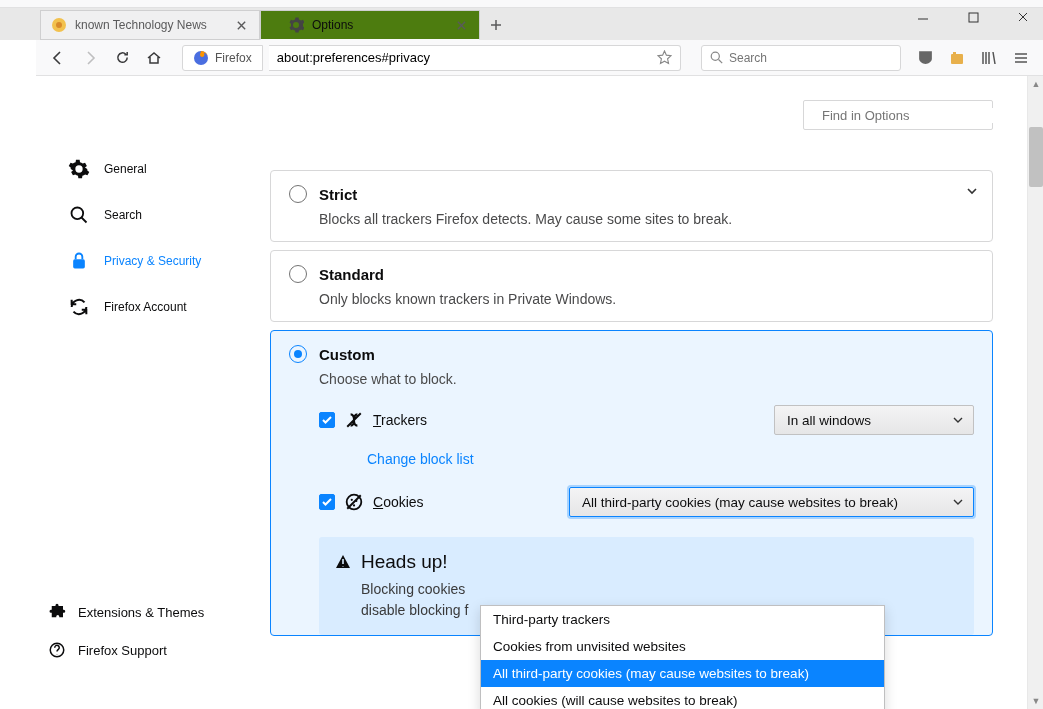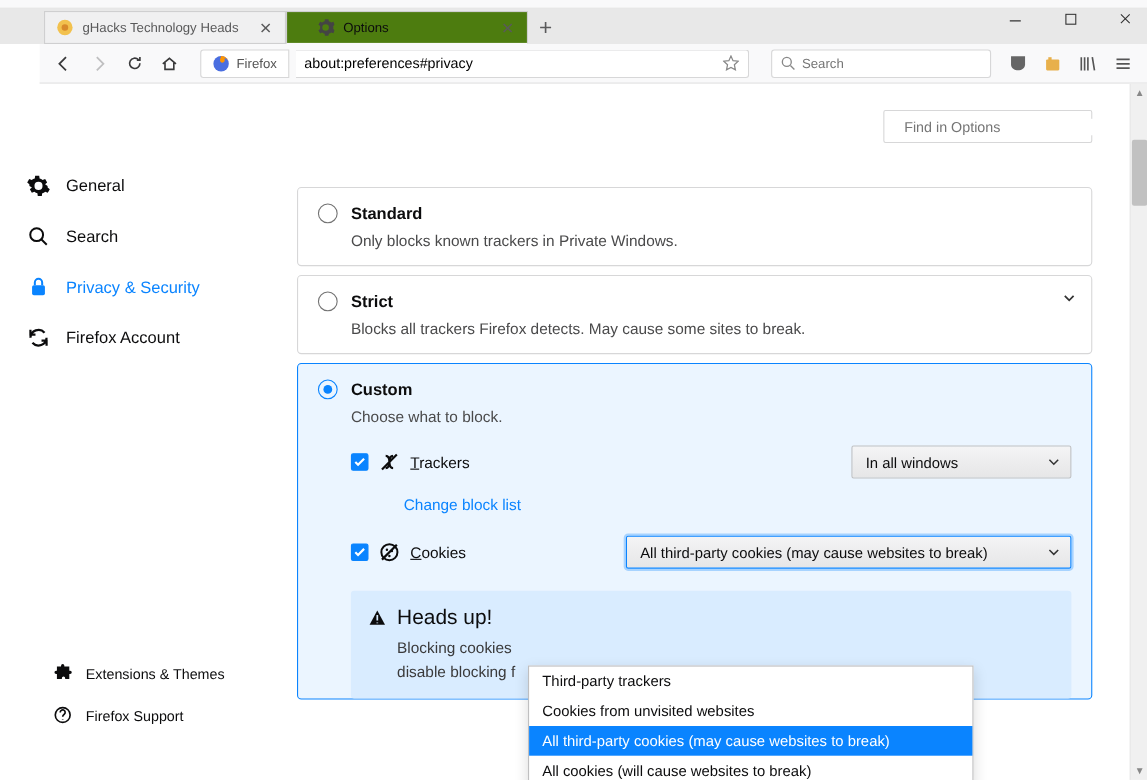--- a/index.html
+++ b/index.html
@@ -32,21 +32,21 @@
 .toolbar-right { display: flex; align-items: center; gap: 4px; margin-left: 6px; }
 
 
 .prefs { display: flex; height: calc(709px - 76px); position: relative; }
 .scrollbar { position: absolute; right: 0; top: 0; width: 16px; height: 100%; background: #f0f0f0; border-left: 1px solid #e8e8e8; }
 .scrollbar-thumb { width: 14px; margin: 1px; height: 60px; background: #c1c1c1; border-radius: 2px; position: absolute; top: 50px; }
 .scrollbar-arrow { position: absolute; left: 0; width: 16px; height: 16px; display: flex; align-items: center; justify-content: center; color: #888; font-size: 9px; }
 
 
 .sidebar { width: 260px; padding: 70px 0 20px 0; display: flex; flex-direction: column; }
-.cat { display: flex; align-items: center; gap: 14px; padding: 12px 20px 12px 24px; font-size: 15px; color: #0c0c0d; cursor: default; }
+.cat { display: flex; align-items: center; gap: 14px; padding: 12px 20px 12px 68px; font-size: 12px; color: #0c0c0d; cursor: default; }
 .cat.selected { color: #0a84ff; }
 .cat .icon { width: 22px; height: 22px; display: flex; align-items: center; justify-content: center; }
 .sidebar-bottom { margin-top: auto; padding: 0 0 20px 0; }
 .sidebar-bottom .cat { font-size: 13px; padding: 10px 20px 10px 48px; gap: 12px; }
 .sidebar-bottom .cat .icon { width: 18px; height: 18px; }
 
 
 .main { flex: 1; padding: 24px 50px 20px 10px; overflow: hidden; }
 .find-options { float: right; width: 190px; height: 30px; border: 1px solid #d7d7d8; display: flex; align-items: center; padding: 0 10px; gap: 8px; color: #737373; font-size: 13px; border-radius: 2px; }
 .find-options input { border: none; outline: none; flex: 1; font-size: 13px; }
@@ -88,21 +88,21 @@
 <div class="titlebar"></div>
 
 <div class="tabstrip">
   <div class="tab">
     <span class="favicon">
       <svg viewBox="0 0 16 16">
           <circle cx="8" cy="8" r="7" fill="#f2c14e"></circle>
           <circle cx="8" cy="8" r="3" fill="#d88a2b"></circle>
         </svg>
     </span>
-    <span class="label">gHacks Technology Heads</span>
+    <span class="label">known Technology News</span>
     <span class="close">
       <svg viewBox="0 0 12 12" width="11" height="11">
           <path d="M2 2l8 8M10 2l-8 8" stroke="currentColor" stroke-width="1.5"></path>
         </svg>
     </span>
   </div>
   <div class="tab active">
     <span class="favicon">
       <svg viewBox="0 0 16 16" width="16" height="16">
           <path fill="#444" d="M8 5a3 3 0 100 6 3 3 0 000-6zm7 3c0 .5 0 .9-.1 1.3l1.6 1.3-1.5 2.6-1.9-.7c-.7.5-1.4.9-2.2 1.1l-.3 2H7.4l-.3-2c-.8-.2-1.5-.6-2.2-1.1l-1.9.7-1.5-2.6 1.6-1.3C3 8.9 3 8.5 3 8s0-.9.1-1.3L1.5 5.4 3 2.8l1.9.7c.7-.5 1.4-.9 2.2-1.1l.3-2h3.2l.3 2c.8.2 1.5.6 2.2 1.1l1.9-.7 1.5 2.6-1.6 1.3c.1.4.1.8.1 1.3z"></path>
@@ -275,36 +275,36 @@
           <path d="M10.5 10.5L15 15" stroke="#888" stroke-width="1.3"></path>
         </svg>
       <input placeholder="Find in Options" style="">
     </div>
 
     <div class="panel">
 
       <div class="card">
         <div class="card-header">
           <div class="radio"></div>
-          <div class="card-title">Standard</div>
-        </div>
-        <div class="card-desc">Only blocks known trackers in Private Windows.</div>
-      </div>
-
-      <div class="card">
-        <div class="card-header">
-          <div class="radio"></div>
           <div class="card-title">Strict</div>
         </div>
         <div class="card-desc">Blocks all trackers Firefox detects. May cause some sites to break.</div>
         <div class="chevron">
             <svg width="12" height="12" viewBox="0 0 12 12">
               <path d="M2 4l4 4 4-4" fill="none" stroke="#333" stroke-width="1.6"></path>
             </svg>
           </div>
+      </div>
+
+      <div class="card">
+        <div class="card-header">
+          <div class="radio"></div>
+          <div class="card-title">Standard</div>
+        </div>
+        <div class="card-desc">Only blocks known trackers in Private Windows.</div>
       </div>
 
       <div class="card selected" style="padding-bottom:0;">
         <div class="card-header">
           <div class="radio on"></div>
           <div class="card-title">Custom</div>
         </div>
         <div class="card-desc">Choose what to block.</div>
 
         <div class="option-row">

